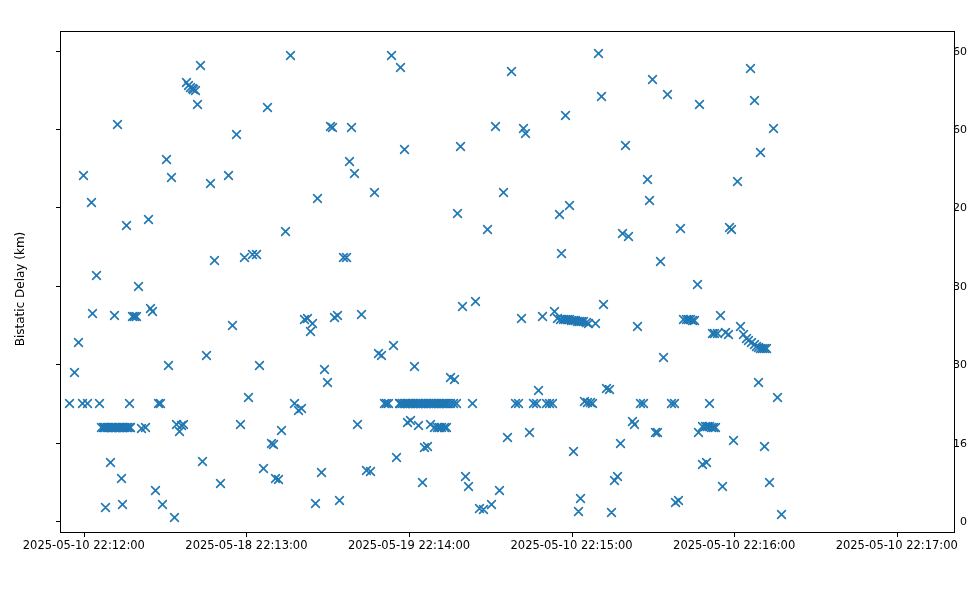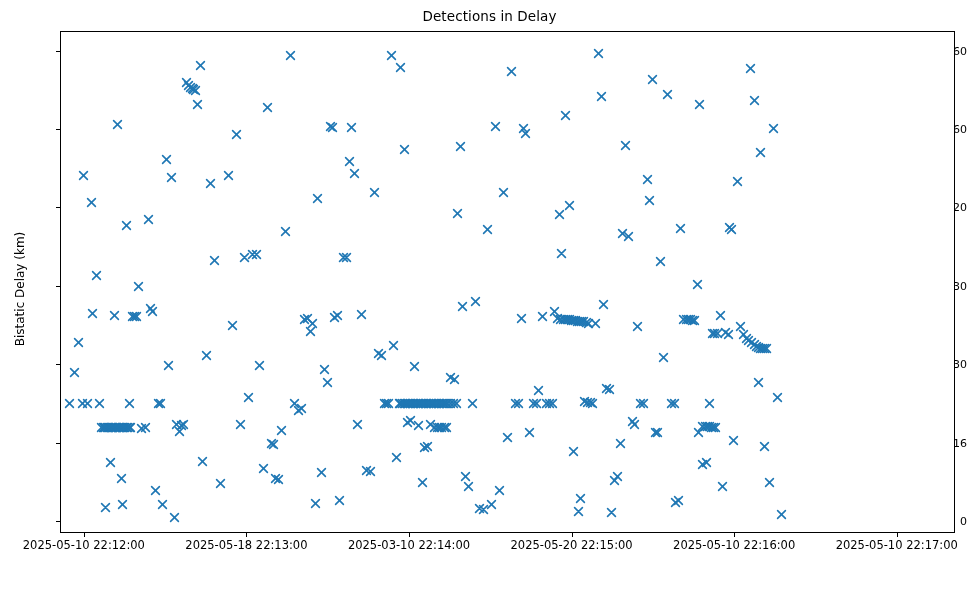--- a/index.html
+++ b/index.html
@@ -111,21 +111,20 @@
     text-align: center;
     font-size: 12px;
     color: #000000;
   }
 </style>
 </head>
 <body>
 
 <div id="figure">
 
-  <div id="chart-title">Detections in Delay</div>
 
   <div id="ylabel">Bistatic Delay (km)</div>
   <div id="yaxis-ticks">
       <div class="ytick-label" style="top: 521.234px;">0</div>
       <div class="ytick-mark" style="top: 521.234px;"></div>
       <div class="ytick-label" style="top: 442.797px;">16</div>
       <div class="ytick-mark" style="top: 442.797px;"></div>
       <div class="ytick-label" style="top: 364.359px;">30</div>
       <div class="ytick-mark" style="top: 364.359px;"></div>
       <div class="ytick-label" style="top: 285.922px;">30</div>
@@ -1726,23 +1725,23 @@
           </svg>
         </div>
       </div>
   </div>
 
   <div id="xaxis-ticks">
       <div class="xtick-label" style="left: 83.845px;">2025-05-10 22:12:00</div>
       <div class="xtick-mark" style="left: 83.845px;"></div>
       <div class="xtick-label" style="left: 246.424px;">2025-05-18 22:13:00</div>
       <div class="xtick-mark" style="left: 246.424px;"></div>
-      <div class="xtick-label" style="left: 409.004px;">2025-03-10 22:14:00</div>
+      <div class="xtick-label" style="left: 409.004px;">2025-05-19 22:14:00</div>
       <div class="xtick-mark" style="left: 409.004px;"></div>
-      <div class="xtick-label" style="left: 571.583px;">2025-05-20 22:15:00</div>
+      <div class="xtick-label" style="left: 571.583px;">2025-05-10 22:15:00</div>
       <div class="xtick-mark" style="left: 571.583px;"></div>
       <div class="xtick-label" style="left: 734.163px;">2025-05-10 22:16:00</div>
       <div class="xtick-mark" style="left: 734.163px;"></div>
       <div class="xtick-label" style="left: 896.742px;">2025-05-10 22:17:00</div>
       <div class="xtick-mark" style="left: 896.742px;"></div>
     </div>
 
 </div>
 
 </body></html>

